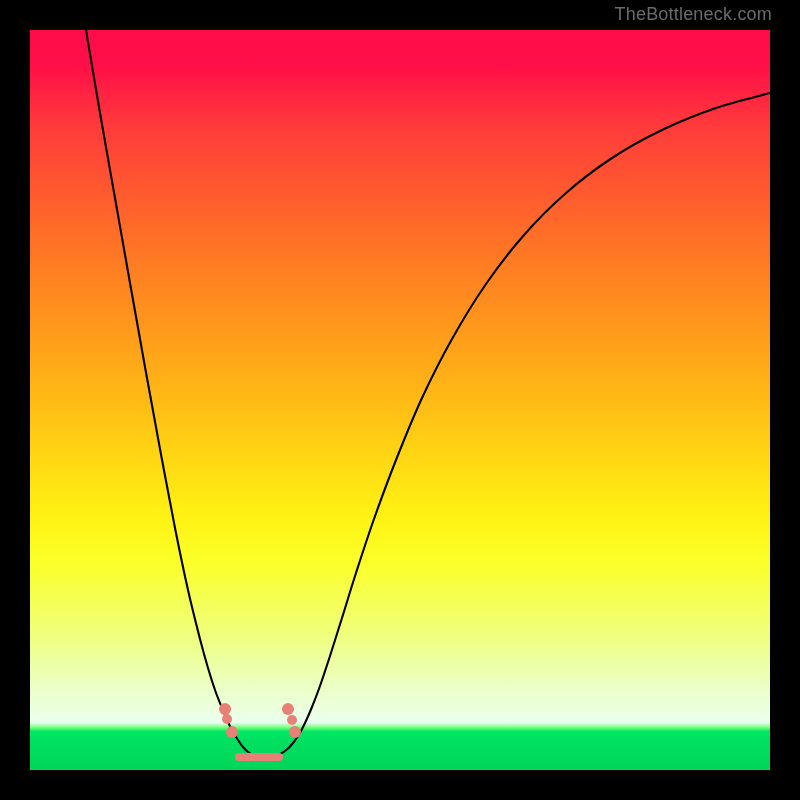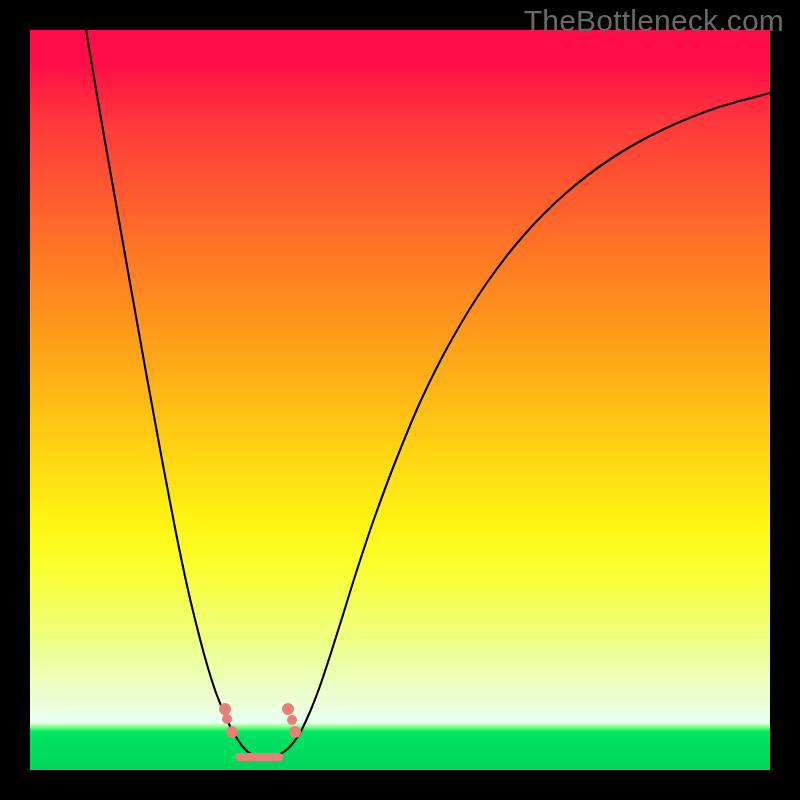--- a/index.html
+++ b/index.html
@@ -44,23 +44,23 @@
       #e9fff0 93.6%,
       #6aff75 94.3%,
       #00e865 94.8%,
       #00e060 96%,
       #00d659 100%
     );
   }
   .watermark {
     position: absolute;
     top: 4px;
-    right: 16px;
+    right: 28px;
     color: #6a6a6a;
-    font-size: 30px;
+    font-size: 18px;
     letter-spacing: 0.2px;
     user-select: none;
   }
   svg.curves {
     position: absolute;
     left: 0;
     top: 0;
     width: 740px;
     height: 740px;
     overflow: visible;

